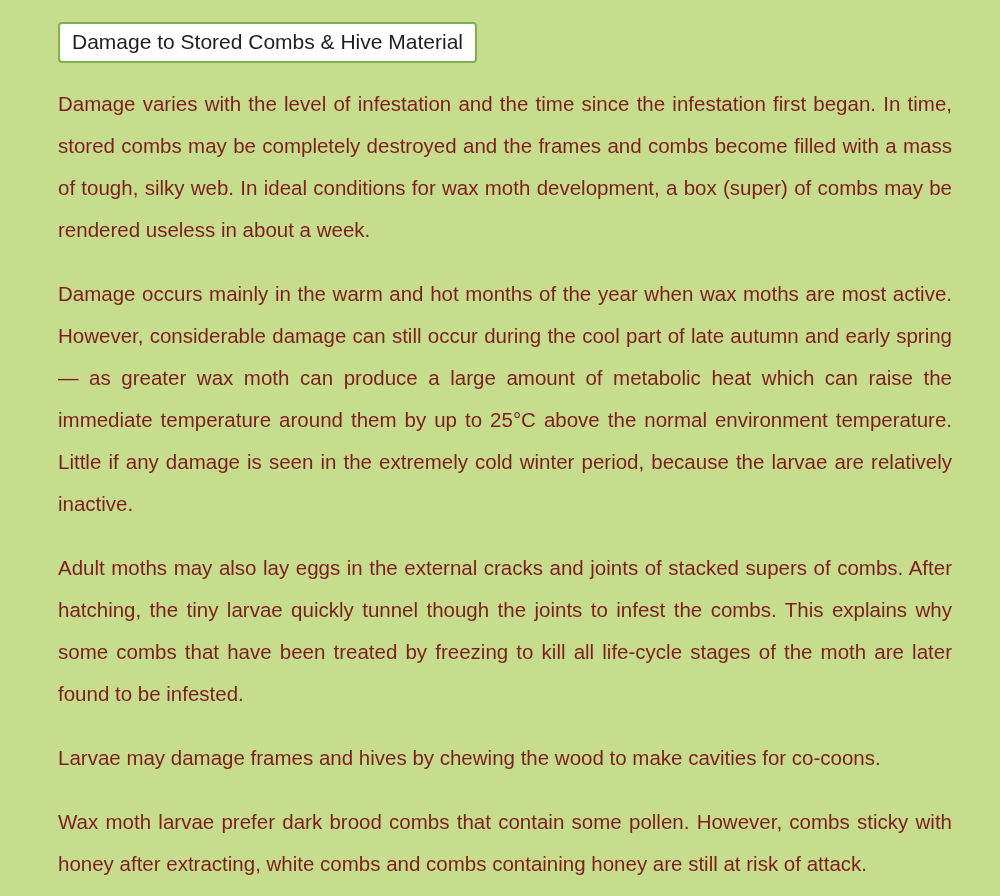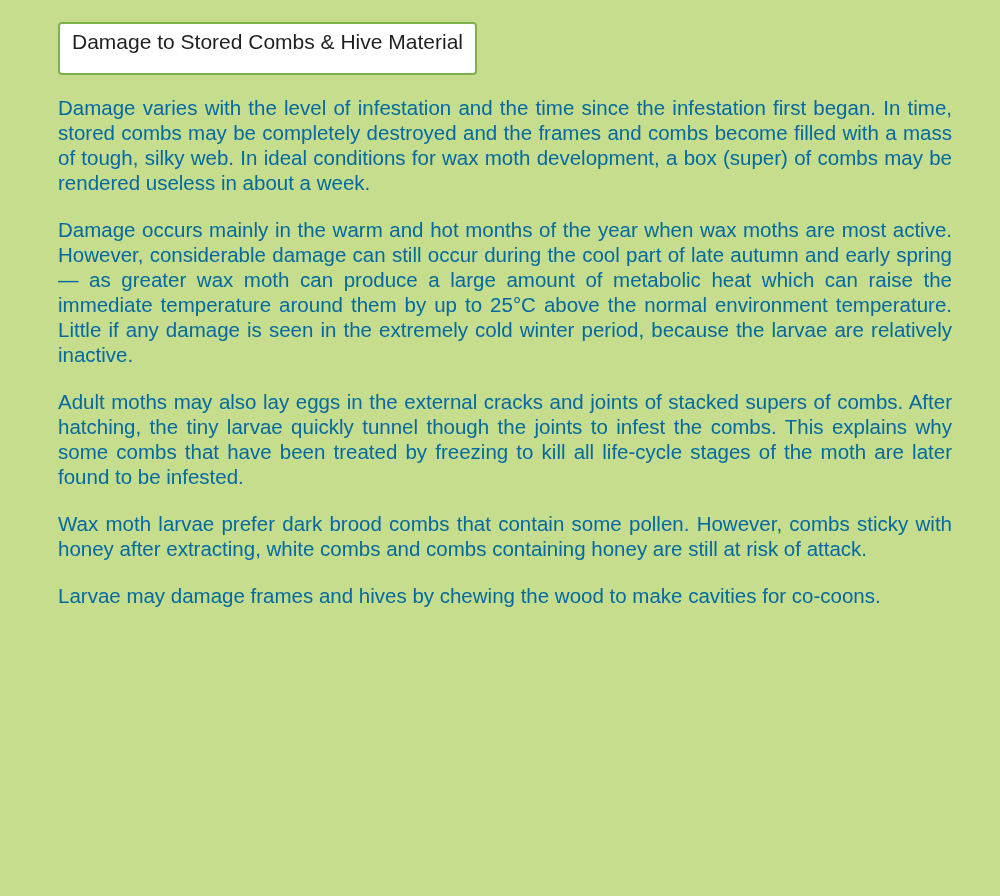--- a/index.html
+++ b/index.html
@@ -18,34 +18,34 @@
     width: 1000px;
     height: 896px;
     box-sizing: border-box;
     padding: 22px 48px 0 58px;
   }
   .title-box {
     display: inline-block;
     background: #ffffff;
     border: 2px solid #7fb04a;
     border-radius: 4px;
-    padding: 6px 12px 19px 12px;
+    padding: 6px 12px 7px 12px;
     margin-bottom: 20px;
   }
   .title-text {
     font-size: 21px;
     line-height: 24px;
     color: #1f1f1f;
     font-family: "Liberation Sans", sans-serif;
     white-space: nowrap;
   }
   .body-text {
-    color: #0369a1;
+    color: #7f1d1d;
     font-size: 20.5px;
-    line-height: 25px;
+    line-height: 42px;
     text-align: justify;
     text-justify: inter-word;
     font-family: "Liberation Sans", sans-serif;
   }
   .body-text p {
     margin: 0 0 22px 0;
   }
   .body-text p:last-child {
     margin-bottom: 0;
   }
@@ -56,17 +56,17 @@
 <div class="page">
 
   <div class="title-box">
     <span class="title-text">Damage to Stored Combs &amp; Hive Material</span>
   </div>
 
   <div class="body-text">
     <p>Damage varies with the level of infestation and the time since the infestation first began. In time, stored combs may be completely destroyed and the frames and combs become filled with a mass of tough, silky web. In ideal conditions for wax moth development, a box (super) of combs may be rendered useless in about a week.</p>
     <p>Damage occurs mainly in the warm and hot months of the year when wax moths are most active. However, considerable damage can still occur during the cool part of late autumn and early spring — as greater wax moth can produce a large amount of metabolic heat which can raise the immediate temperature around them by up to 25°C above the normal environment temperature. Little if any damage is seen in the extremely cold winter period, because the larvae are relatively inactive.</p>
     <p>Adult moths may also lay eggs in the external cracks and joints of stacked supers of combs. After hatching, the tiny larvae quickly tunnel though the joints to infest the combs. This explains why some combs that have been treated by freezing to kill all life-cycle stages of the moth are later found to be infested.</p>
+    <p>Larvae may damage frames and hives by chewing the wood to make cavities for co-coons.</p>
     <p>Wax moth larvae prefer dark brood combs that contain some pollen. However, combs sticky with honey after extracting, white combs and combs containing honey are still at risk of attack.</p>
-    <p>Larvae may damage frames and hives by chewing the wood to make cavities for co-coons.</p>
   </div>
 
 </div>
 
 </body></html>

